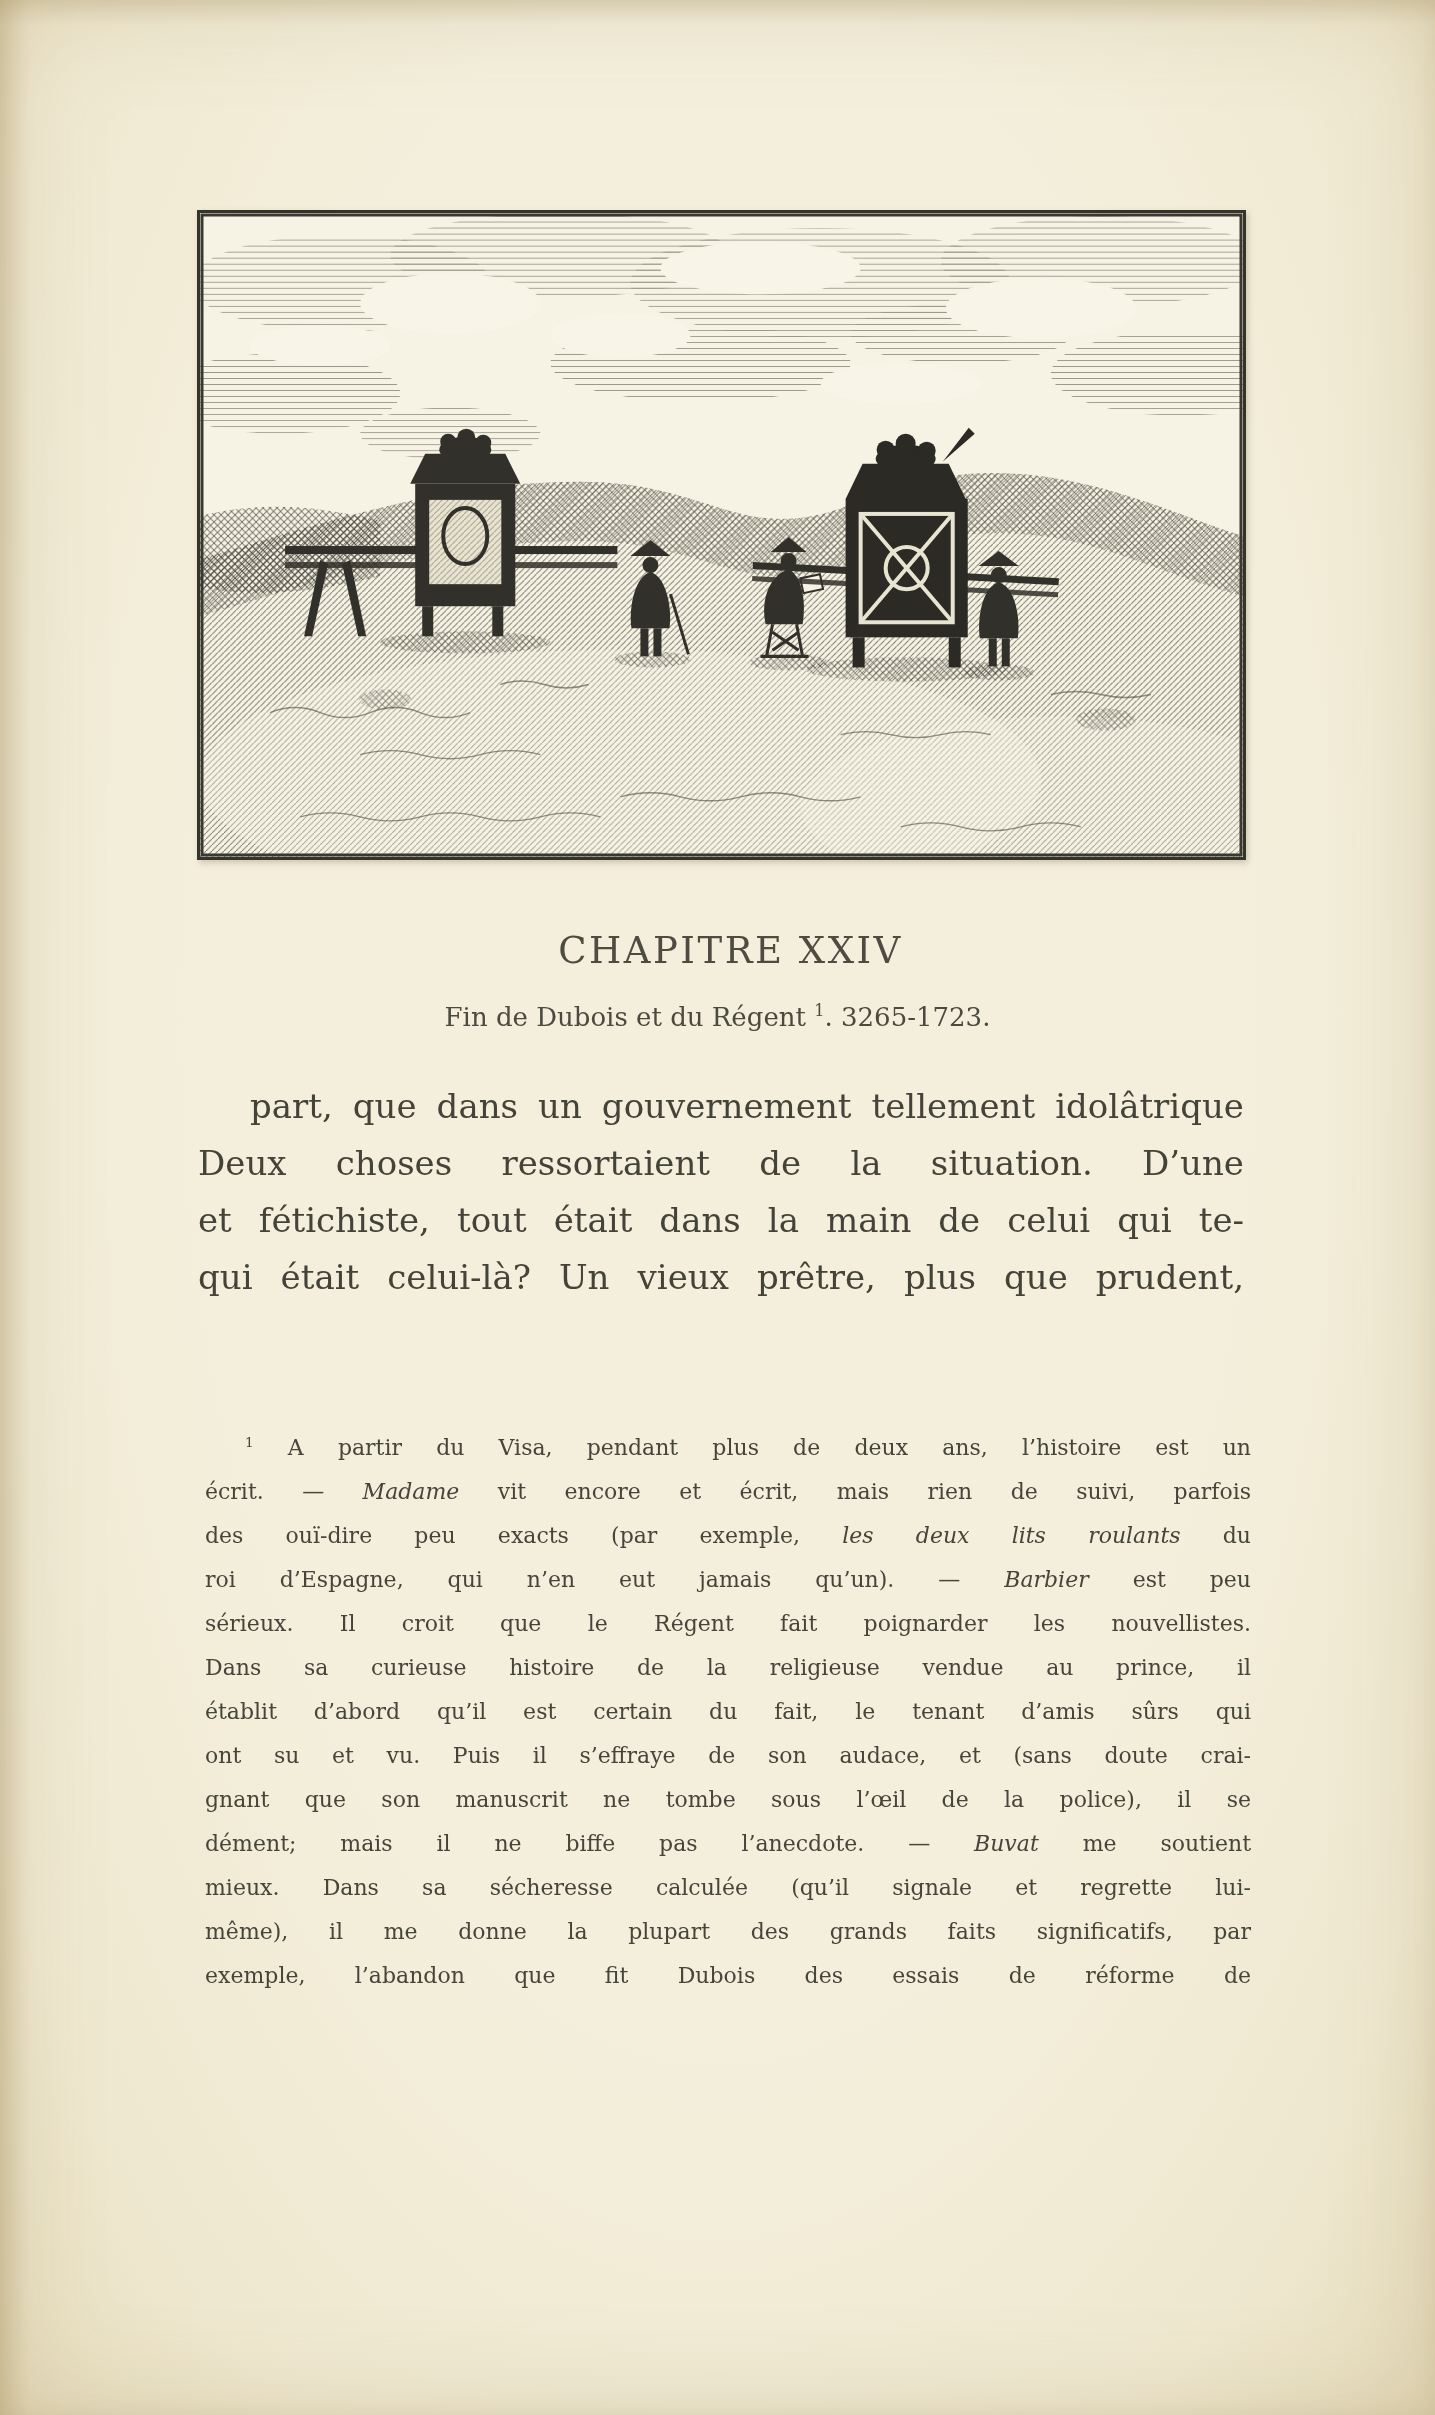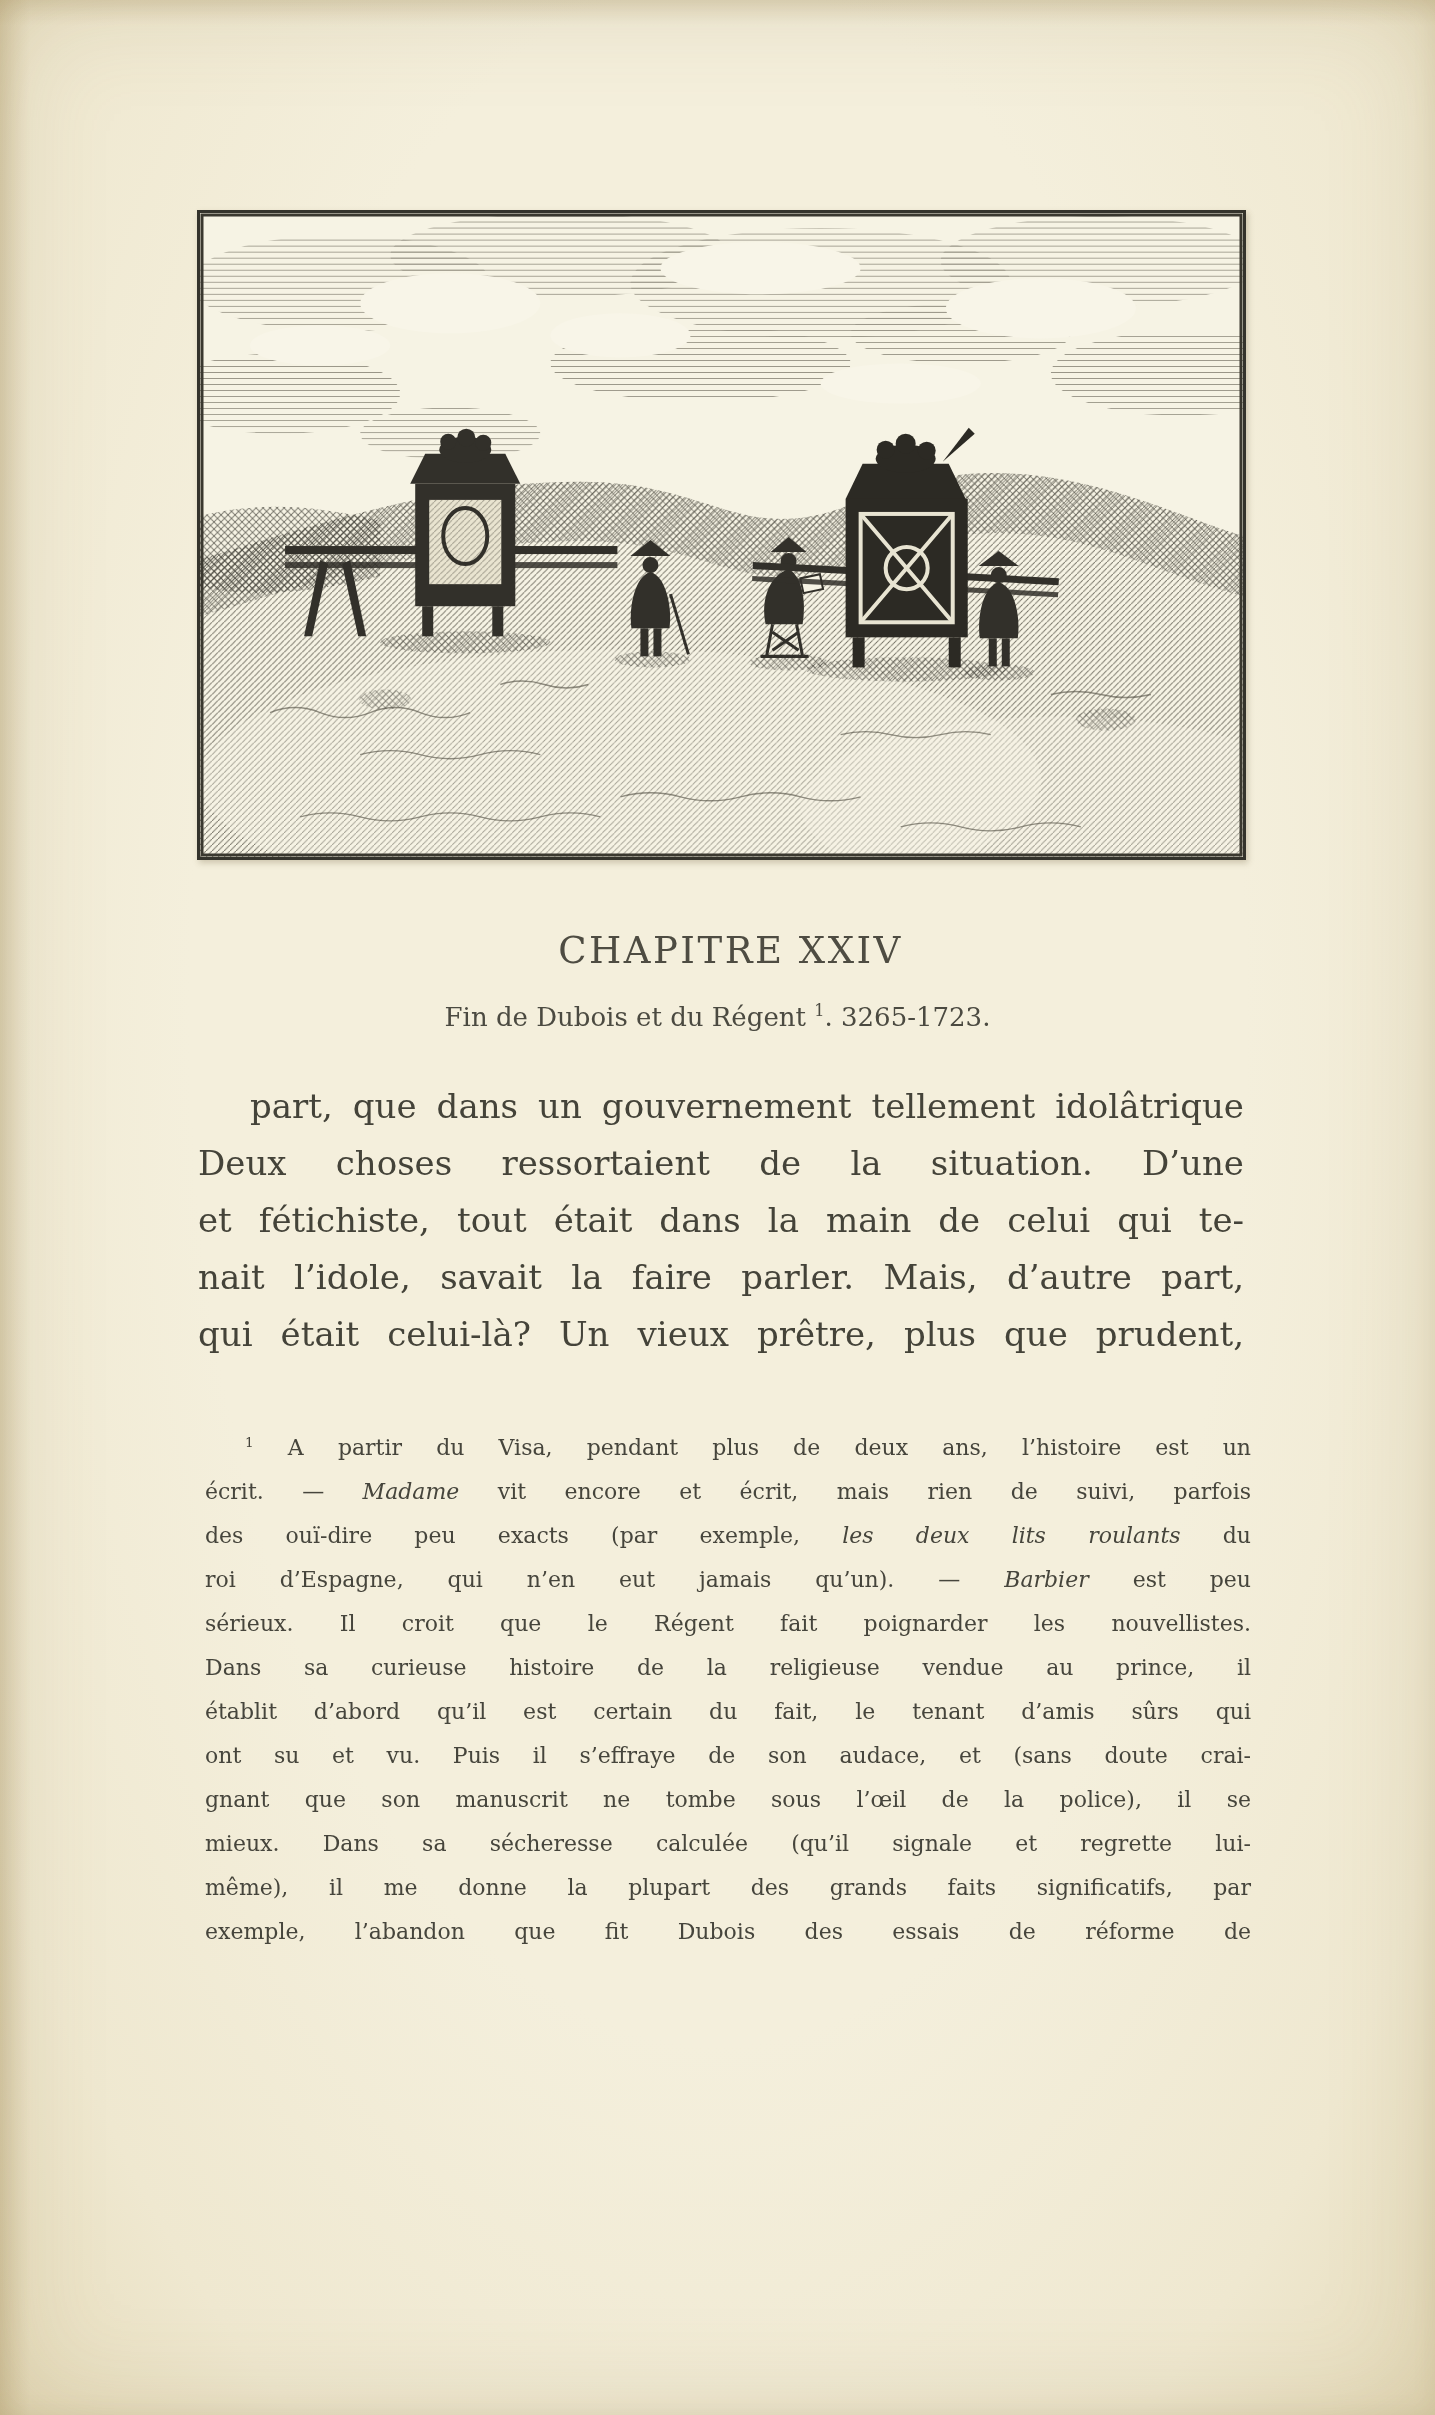--- a/index.html
+++ b/index.html
@@ -198,32 +198,32 @@
   <h1 class="chapter-title">CHAPITRE XXIV</h1>
 
   <div class="subtitle centered">
       <div class="tline"><span>Fin de Dubois et du Régent </span><sup>1</sup><span>. 3265-1723.</span></div>
     </div>
 
   <div class="body-text justified">
       <div class="tline"><span>part, que dans un gouvernement tellement idolâtrique</span></div>
       <div class="tline"><span>Deux choses ressortaient de la situation. D’une</span></div>
       <div class="tline"><span>et fétichiste, tout était dans la main de celui qui te-</span></div>
-      <div class="tline"><span>nait l’idole, savait la faire parler. Mais, d’autre part,</span></div>
       <div class="tline"><span>qui était celui-là? Un vieux prêtre, plus que prudent,</span></div>
     </div>
 
   <div class="footnote justified">
       <div class="tline"><sup>1</sup><span> A partir du Visa, pendant plus de deux ans, l’histoire est un</span></div>
       <div class="tline"><span>écrit. — </span><i>Madame</i><span> vit encore et écrit, mais rien de suivi, parfois</span></div>
       <div class="tline"><span>des ouï-dire peu exacts (par exemple, </span><i>les deux lits roulants</i><span> du</span></div>
       <div class="tline"><span>roi d’Espagne, qui n’en eut jamais qu’un). — </span><i>Barbier</i><span> est peu</span></div>
       <div class="tline"><span>sérieux. Il croit que le Régent fait poignarder les nouvellistes.</span></div>
       <div class="tline"><span>Dans sa curieuse histoire de la religieuse vendue au prince, il</span></div>
       <div class="tline"><span>établit d’abord qu’il est certain du fait, le tenant d’amis sûrs qui</span></div>
       <div class="tline"><span>ont su et vu. Puis il s’effraye de son audace, et (sans doute crai-</span></div>
       <div class="tline"><span>gnant que son manuscrit ne tombe sous l’œil de la police), il se</span></div>
+      <div class="tline"><span>dément; mais il ne biffe pas l’anecdote. — </span><i>Buvat</i><span> me soutient</span></div>
       <div class="tline"><span>mieux. Dans sa sécheresse calculée (qu’il signale et regrette lui-</span></div>
       <div class="tline"><span>même), il me donne la plupart des grands faits significatifs, par</span></div>
       <div class="tline"><span>exemple, l’abandon que fit Dubois des essais de réforme de</span></div>
     </div>
 
 </div>
 
 </body></html>

